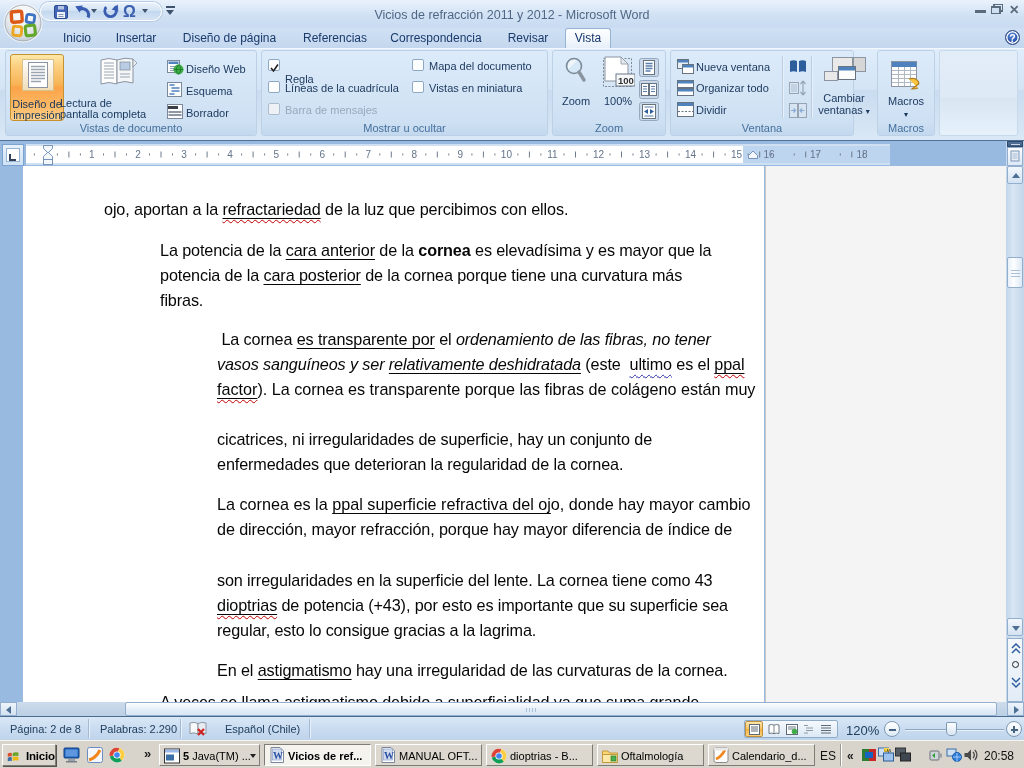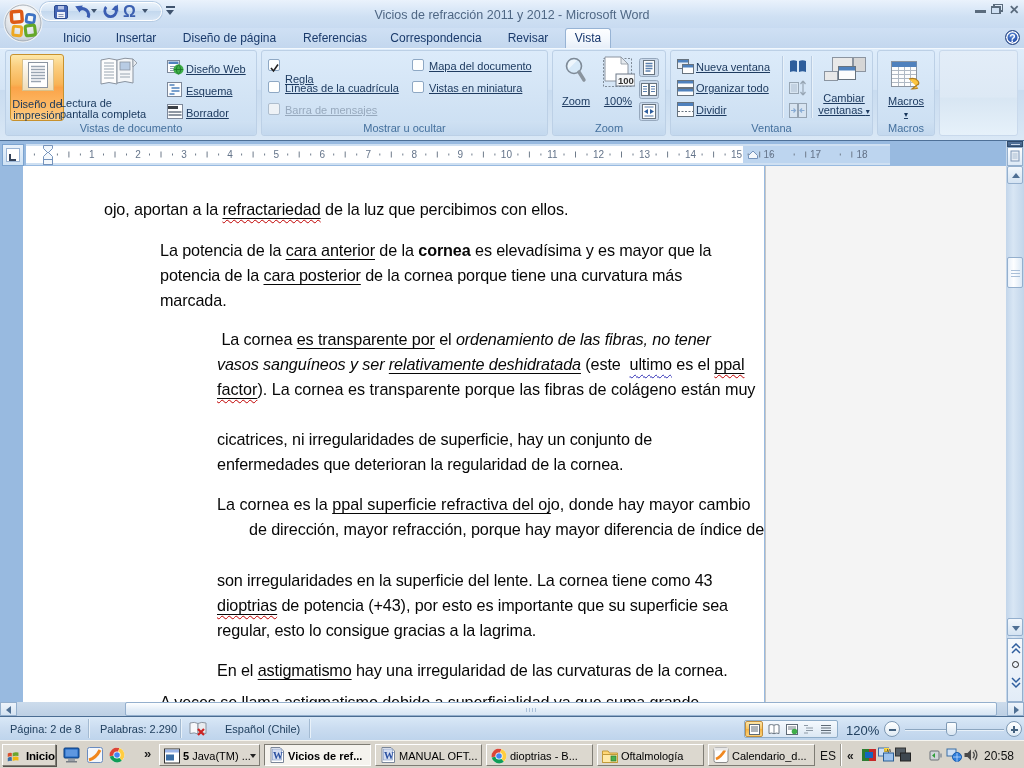--- a/index.html
+++ b/index.html
@@ -22,21 +22,21 @@
     color:#fff; font-size:10.5px; font-weight:bold; text-align:center; line-height:15px; }
   
   #ribbon { left:0; top:48px; width:1024px; height:93px;
     background:linear-gradient(#dfedfb 0%, #d4e4f5 45%, #c9dcf0 46%, #d3e3f3 80%, #dae8f6 100%);
     border-bottom:1px solid #4e7097; }
   #ribbon:after { content:""; position:absolute; left:0; top:0; width:100%; height:1px; background:#f3f8fd; }
   .rgroup { position:absolute; top:2px; height:86px; border:1px solid #bcd0e6; border-radius:3px;
     background:linear-gradient(#dcebfa 0%, #d3e4f5 55%, #cadef2 100%); }
   .rgroup .glabel { position:absolute; left:0; bottom:0; width:100%; height:14px; font-size:11px; color:#44709d;
     text-align:center; line-height:14px; background:linear-gradient(#cfe1f3,#c3d8ee); border-radius:0 0 3px 3px; }
-  .rlabel { position:absolute; font-size:11px; color:#1e3b60;text-decoration:underline; }
+  .rlabel { position:absolute; font-size:11px; color:#1e3b60; }
   .chk { position:absolute; width:12px; height:12px; background:#fdfefe; border:1px solid #8ea8c4; border-radius:2px; }
   
   #rulerrow { left:0; top:141px; width:1024px; height:25px; background:#98bae0; }
   #tabsel { position:absolute; left:2px; top:3px; width:22px; height:22px; background:linear-gradient(#e8f1fa,#cfe2f4);
     border:1px solid #7ba3cf; }
   
   #docarea { left:0; top:166px; width:1006px; height:536px; background:#98bae0; overflow:hidden; }
   #page { position:absolute; left:23px; top:0; width:741px; height:536px; background:#ffffff; }
   #markup { position:absolute; left:765px; top:0; width:241px; height:536px; background:#f4f4f4; border-left:1px solid #c6c6c6; }
   #doctext { position:absolute; left:0; top:0; width:1006px; height:536px; color:#070707; font-size:16.2px; letter-spacing:-0.12px; }
@@ -228,21 +228,21 @@
       <rect x="0.5" y="0.5" width="19" height="18" rx="2" fill="#c9d8ea" stroke="#96a8bd"></rect>
       <rect x="3.5" y="2.5" width="13" height="14" fill="#fdfdfd" stroke="#67737f"></rect>
       <g stroke="#5a7fae" stroke-width="1.2">
           <path d="M5.5 5h9M5.5 14h9"></path>
         </g>
       <path d="M5 9.5 L9 7 V12 Z M15 9.5 L11 7 V12 Z" fill="#2e5e9e"></path>
     </svg>
     <div class="glabel">Zoom</div>
   </div>
 
-  <div class="rgroup" style="left:670px;width:203px;">
+  <div class="rgroup" style="left:670px;width:184px;">
     <svg class="abs" style="left:6px;top:8px" width="17" height="15" viewBox="0 0 17 15">
       <rect x="0.5" y="0.5" width="11" height="9" fill="#e8eef5" stroke="#67737f"></rect>
       <rect x="1" y="1" width="10" height="2.5" fill="#4f81bd"></rect>
       <rect x="5.5" y="5.5" width="11" height="9" fill="#fdfdfd" stroke="#67737f"></rect>
       <rect x="6" y="6" width="10" height="2.5" fill="#4f81bd"></rect>
     </svg>
     <div class="rlabel" style="left:25px;top:10px;">Nueva ventana</div>
     <svg class="abs" style="left:6px;top:29px" width="17" height="16" viewBox="0 0 17 16">
       <rect x="0.5" y="0.5" width="16" height="7" fill="#fdfdfd" stroke="#67737f"></rect>
       <rect x="1" y="1" width="15" height="2.5" fill="#4f81bd"></rect>
@@ -338,28 +338,28 @@
   <path d="M722.5 14.5 v-3 l4.5 -4.5 l4.5 4.5 v3 Z" stroke="#7593bb" stroke-width="1" fill="#f4f8fc"></path>
   </svg>
 </div>
 <div id="docarea" class="abs">
   <div id="page"></div>
   <div id="markup"></div>
   <div id="doctext">
     <div class="dline" style="left:104px;top:34px;">ojo, aportan a la <span class="u"><span class="sqr">refractariedad</span></span> de la luz que percibimos con ellos.</div>
     <div class="dline" style="left:160px;top:75px;">La potencia de la <span class="u">cara anterior</span> de la <b>cornea</b> es elevadísima y es mayor que la</div>
     <div class="dline" style="left:160px;top:100px;">potencia de la <span class="u">cara posterior</span> de la cornea porque tiene una curvatura más</div>
-    <div class="dline" style="left:160px;top:125px;">marcada.</div>
+    <div class="dline" style="left:160px;top:125px;">fibras.</div>
     <div class="dline" style="left:217px;top:164px;">&nbsp;La cornea <span class="u">es transparente por</span> el <i>ordenamiento de las fibras, no tener</i></div>
     <div class="dline" style="left:217px;top:189px;"><i>vasos sanguíneos y ser <span class="u">relativamente deshidratada</span></i> (este&nbsp; <span class="sqb">ultimo</span> es el <span class="u"><span class="sqr">ppal</span></span></div>
     <div class="dline" style="left:217px;top:214px;letter-spacing:-0.02px;"><span class="u"><span class="sqr">factor</span></span>). La cornea es transparente porque las fibras de colágeno están muy</div>
     <div class="dline" style="left:217px;top:264px;">cicatrices, ni irregularidades de superficie, hay un conjunto de</div>
     <div class="dline" style="left:217px;top:289px;">enfermedades que deterioran la regularidad de la cornea.</div>
     <div class="dline" style="left:217px;top:329px;letter-spacing:0px;">La cornea es la <span class="u">ppal superficie refractiva del oj</span>o, donde hay mayor cambio</div>
-    <div class="dline" style="left:217px;top:354px;margin-left:32px;">de dirección, mayor refracción, porque hay mayor diferencia de índice de</div>
+    <div class="dline" style="left:217px;top:354px;">de dirección, mayor refracción, porque hay mayor diferencia de índice de</div>
     <div class="dline" style="left:217px;top:405px;">son irregularidades en la superficie del lente. La cornea tiene como 43</div>
     <div class="dline" style="left:217px;top:430px;"><span class="u"><span class="sqr">dioptrias</span></span> de potencia (+43), por esto es importante que su superficie sea</div>
     <div class="dline" style="left:217px;top:455px;">regular, esto lo consigue gracias a la lagrima.</div>
     <div class="dline" style="left:217px;top:495px;">En el <span class="u">astigmatismo</span> hay una irregularidad de las curvaturas de la cornea.</div>
     <div class="dline" style="left:160px;top:527px;">A veces se llama astigmatismo debido a superficialidad ya que suma grande</div>
   </div>
 </div>
 <div id="vscroll" class="abs">
   <div class="abs" style="left:1px;top:0px;width:16px;height:6px;background:linear-gradient(#54749c,#3d5d84);border:1px solid #2f4a6b;">
       <div class="abs" style="left:3px;top:2px;width:9px;height:1px;background:#c8d6e8;"></div>

